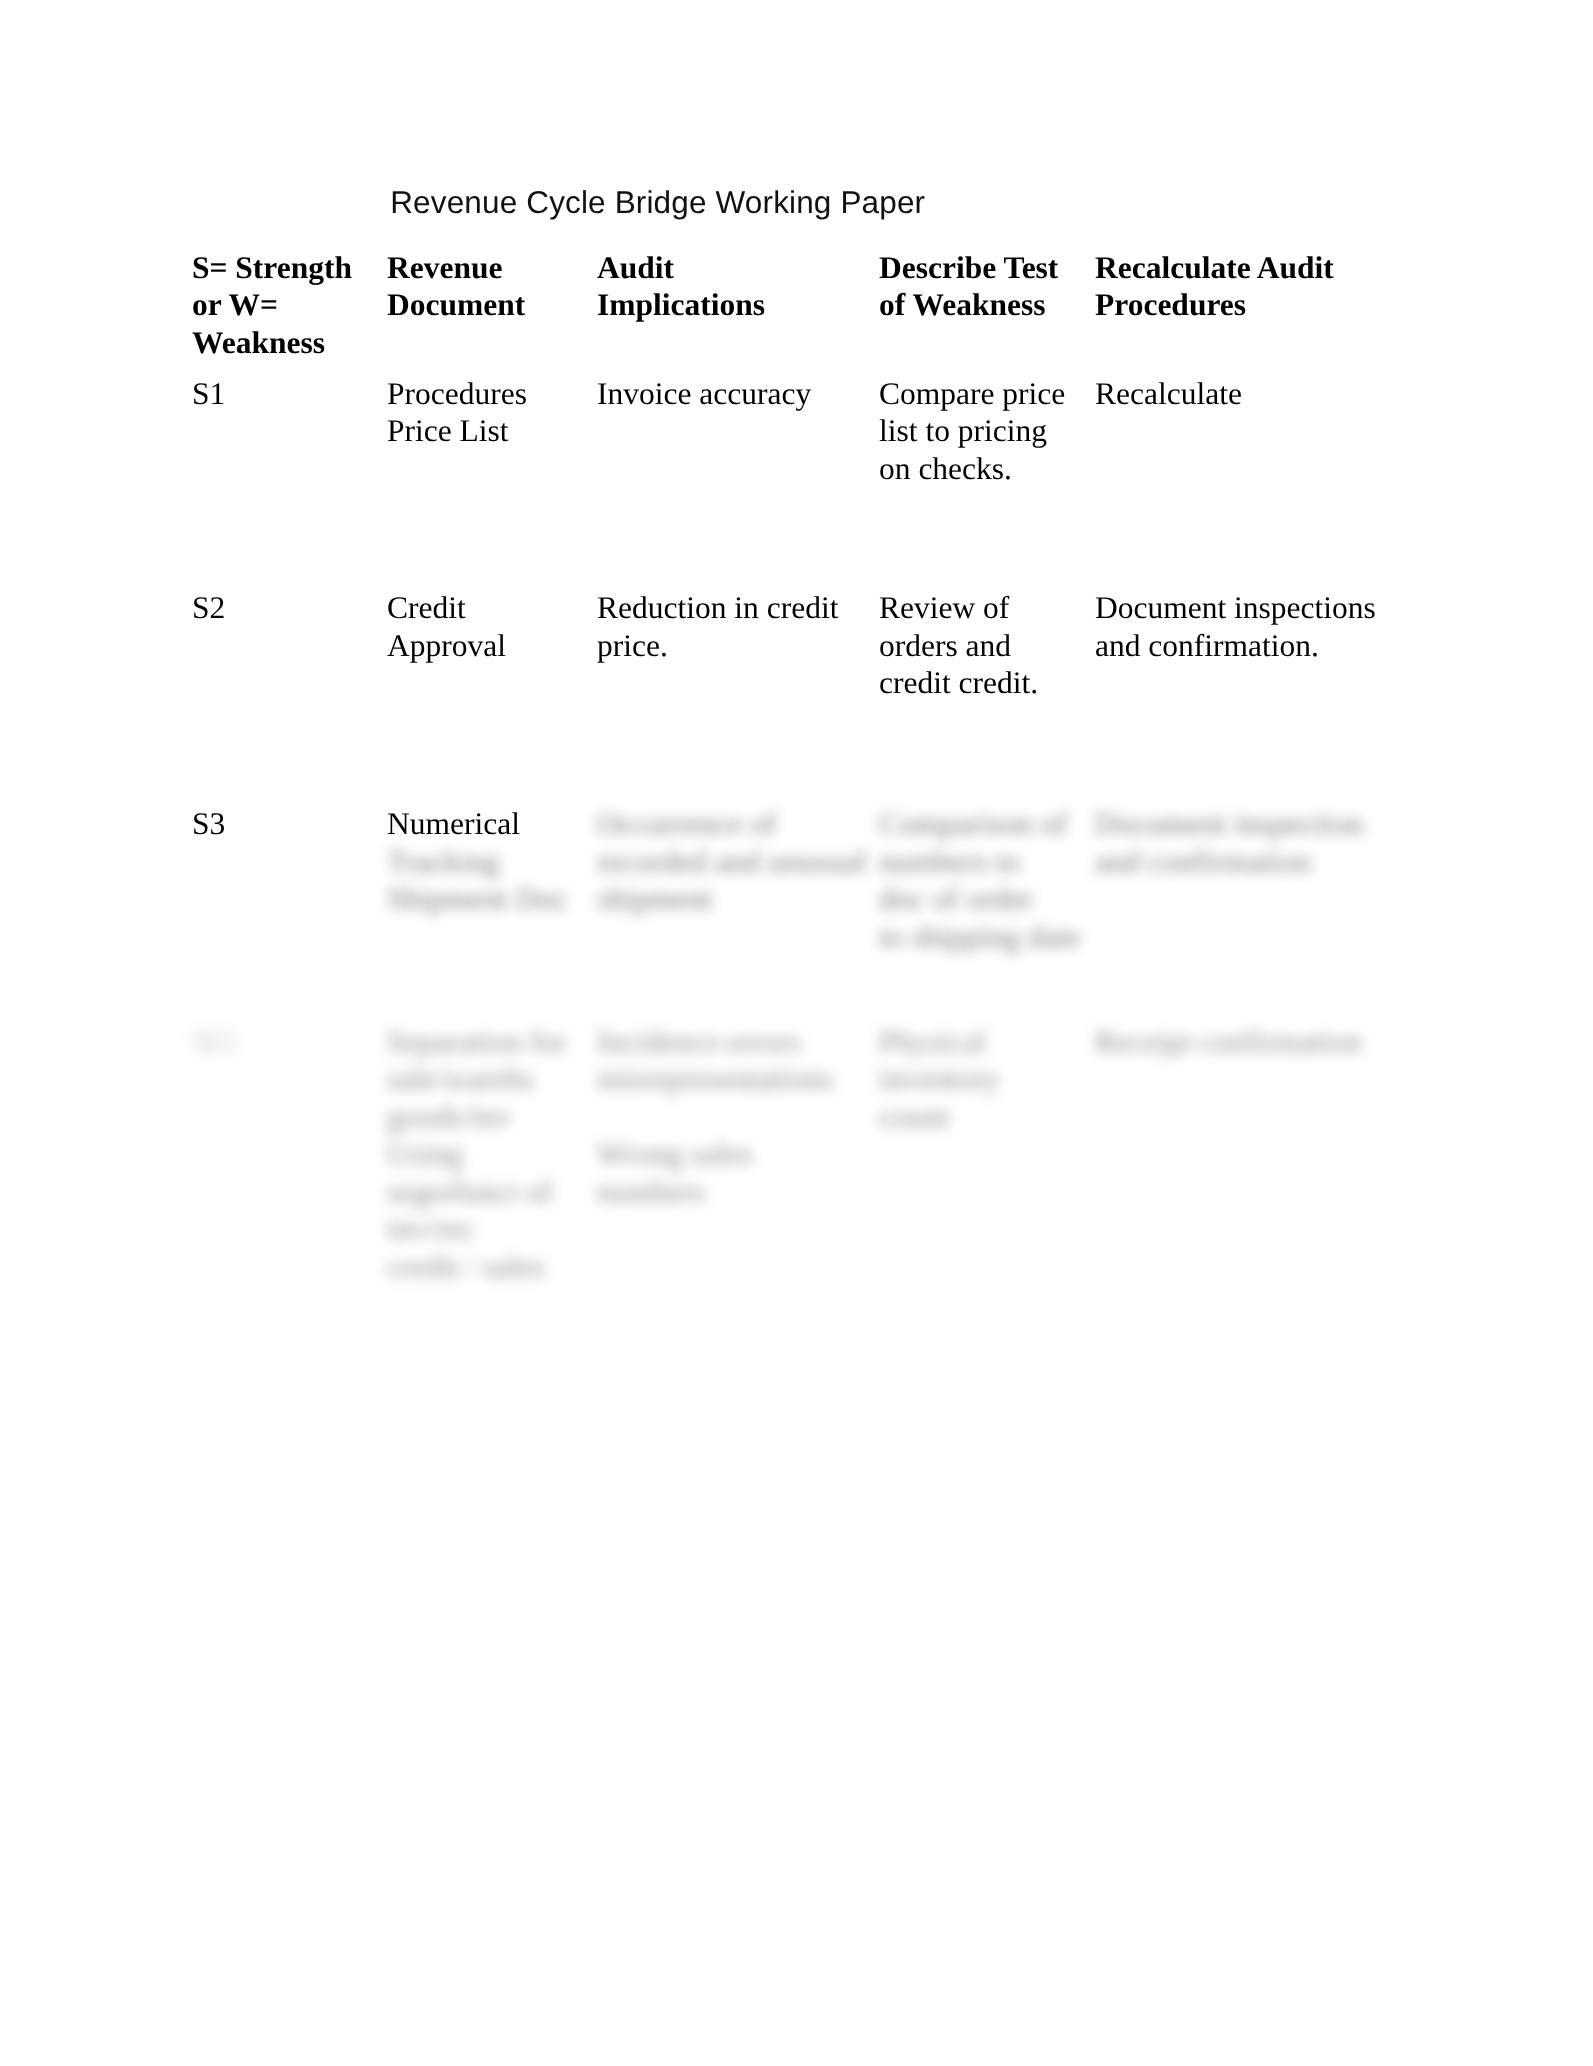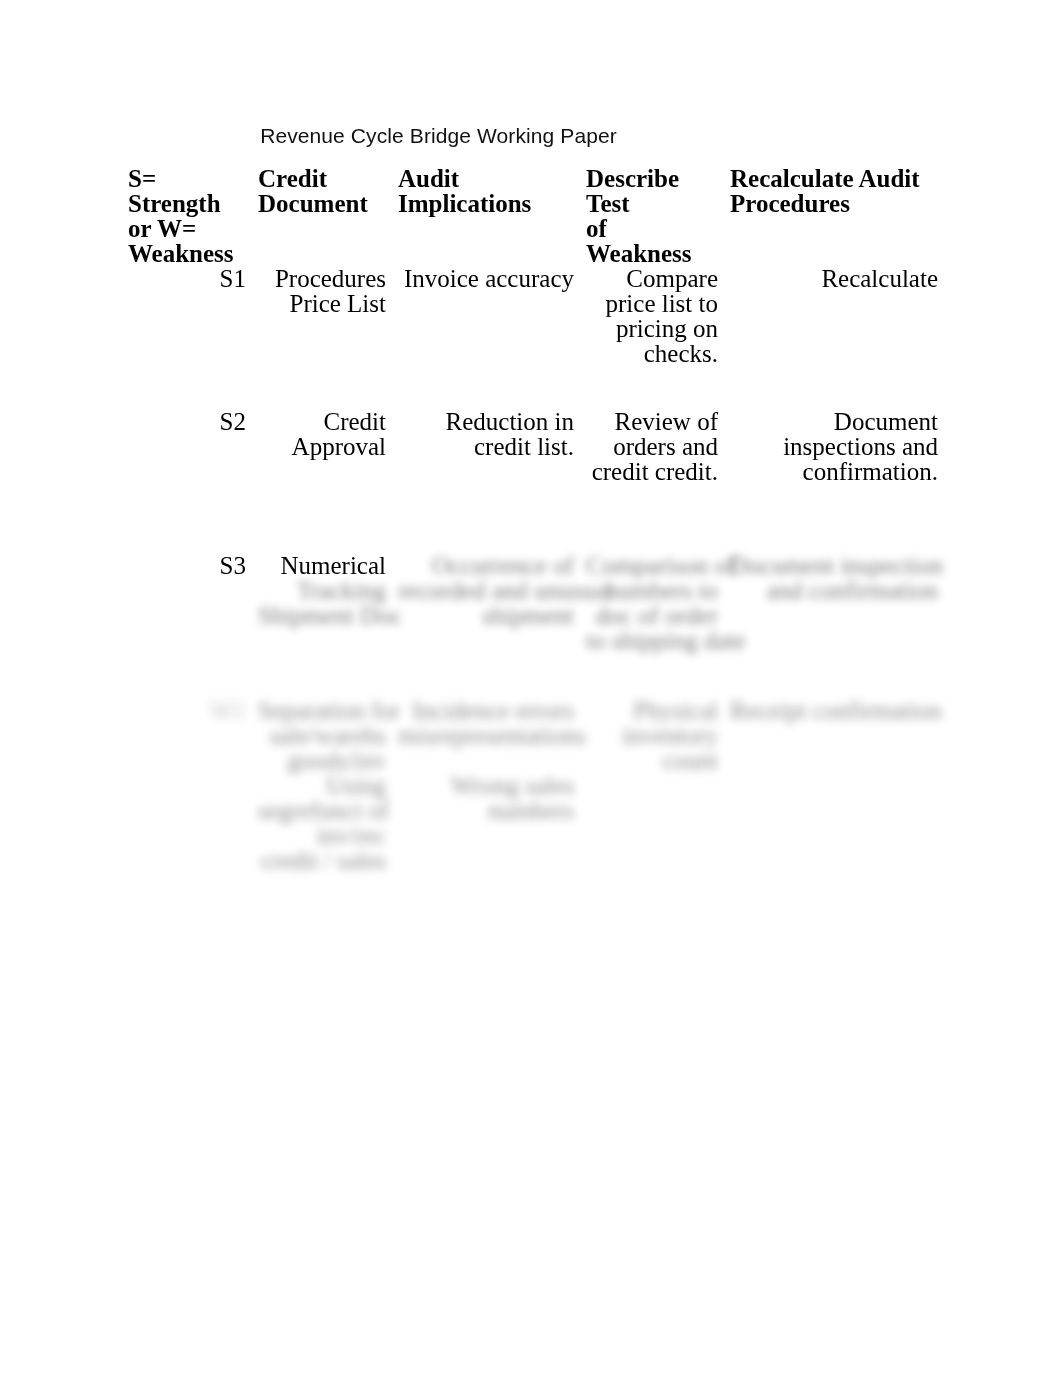--- a/index.html
+++ b/index.html
@@ -51,30 +51,29 @@
   .wp-table col.c4 { width: 144px; }
   .wp-table col.c5 { width: 220px; }
 
   .wp-table th,
   .wp-table td {
     border: 0;
     padding: 0 12px 0 0;
     margin: 14px;
     vertical-align: top;
     text-align: left;
-    font-size: 25px;
+    font-size: 21px;
     line-height: 25px;
     font-family: "Liberation Serif", "DejaVu Serif", serif;
   }
   .wp-table th {
     font-weight: 700;
   }
   .wp-table td {
     font-weight: 400;
-    text-align: right;
   }
   .row-s1 td { height: 143px; padding-top: 0; }
   .row-s2 td { height: 144px; }
   .row-s3 td { height: 145px; }
   .row-r4 td { height: 180px; }
   thead th { height: 84px; }
 
   
   .redacted {
     display: block;
@@ -121,21 +120,21 @@
         <col class="c5">
     </colgroup>
     <thead>
       <tr>
         <th>
           <span class="sharp">S= Strength</span>
           <span class="sharp">or W=</span>
           <span class="sharp">Weakness</span>
         </th>
         <th>
-          <span class="sharp">Credit</span>
+          <span class="sharp">Revenue</span>
           <span class="sharp">Document</span>
         </th>
         <th>
           <span class="sharp">Audit</span>
           <span class="sharp">Implications</span>
         </th>
         <th>
           <span class="sharp">Describe Test</span>
           <span class="sharp">of Weakness</span>
         </th>
@@ -151,21 +150,21 @@
         <td>S1</td>
         <td>Procedures Price List</td>
         <td>Invoice accuracy</td>
         <td>Compare price list to pricing on checks.</td>
         <td>Recalculate</td>
       </tr>
 
       <tr class="row-s2">
         <td>S2</td>
         <td>Credit Approval</td>
-        <td>Reduction in credit list.</td>
+        <td>Reduction in credit price.</td>
         <td>Review of orders and credit credit.</td>
         <td>Document inspections and confirmation.</td>
       </tr>
 
       <tr class="row-s3">
         <td>S3</td>
         <td class="cell-stack">
           <span class="sharp">Numerical</span>
           <span class="redacted">
             <span class="ln">Tracking</span>

